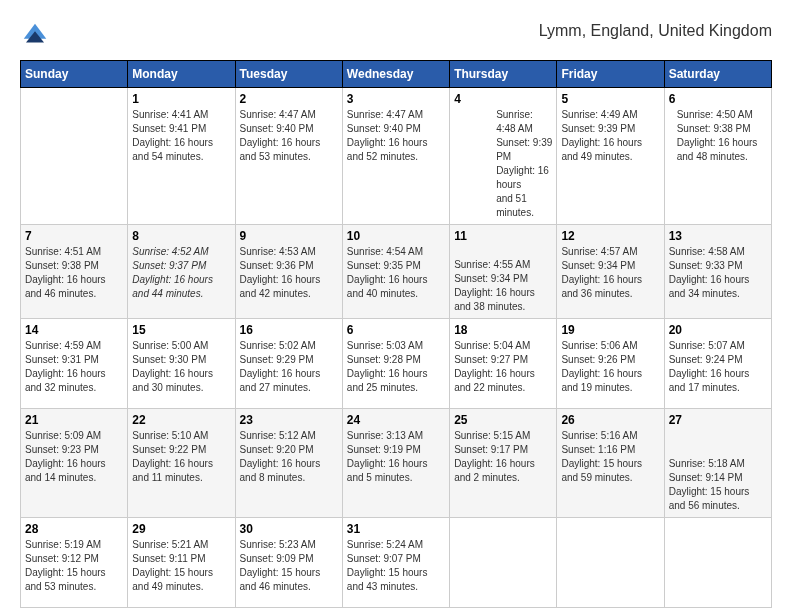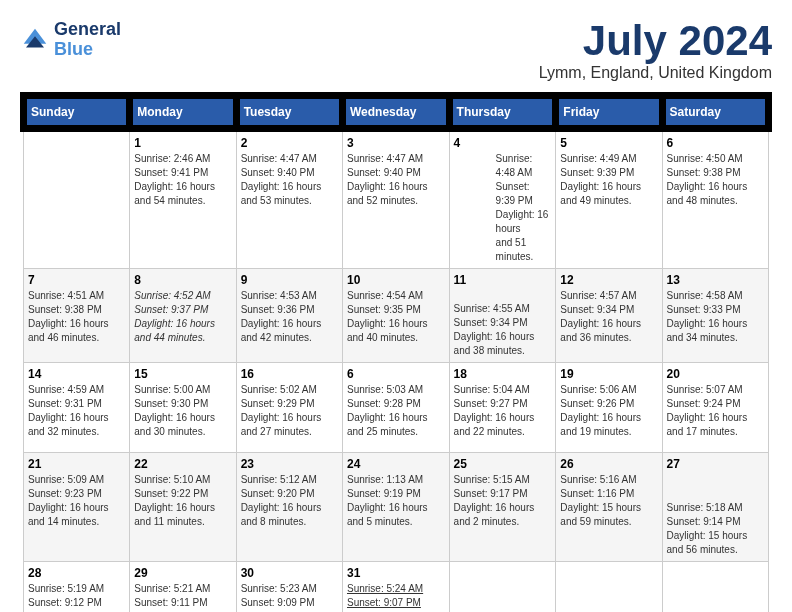--- a/index.html
+++ b/index.html
@@ -50,21 +50,21 @@
       border-collapse: collapse;
       font-size: 11px;
     }
     thead tr th {
       background-color: #2a5caa;
       color: #fff;
       padding: 6px 4px;
       text-align: left;
       font-size: 12px;
       font-weight: bold;
-      border: 7px solid #000000;
+      border: 1px solid #000000;
     }
     tbody tr td {
       border: 1px solid #ccc;
       padding: 4px;
       vertical-align: top;
       width: 107px;
       height: 90px;
       background: #fff;
     }
     tbody tr:nth-child(even) td {
@@ -87,27 +87,22 @@
   </style>
 </head>
 <body>
 
 <div class="header">
   <div class="logo">
     <svg class="logo-icon" viewBox="0 0 40 40" xmlns="http://www.w3.org/2000/svg">
       <polygon points="20,5 35,25 5,25" fill="#4a90d9"></polygon>
       <polygon points="20,15 32,30 8,30" fill="#1a3a6b"></polygon>
     </svg>
-    <div class="logo-text">
-      <div>General</div>
-      <div style="color:#4a90d9;">Blue</div>
-    </div>
   </div>
   <div class="title-block">
-    <div class="month-year">July 2024</div>
     <div class="location">Lymm, England, United Kingdom</div>
   </div>
 </div>
 
 <table>
   <thead>
     <tr>
     <th>Sunday</th>
         <th>Monday</th>
         <th>Tuesday</th>
@@ -115,21 +110,21 @@
         <th>Thursday</th>
         <th>Friday</th>
         <th>Saturday</th>
       </tr>
   </thead>
   <tbody id="calendar-body">
   <tr>
         <td class="empty-cell"></td>
         <td>
           <div class="day-number">1</div>
-          <div class="day-info" style="white-space: pre-line;">Sunrise: 2:46 AM
+          <div class="day-info" style="white-space: pre-line;">Sunrise: 4:41 AM
 Sunset: 9:41 PM
 Daylight: 16 hours
 and 54 minutes.</div>
         </td>
         <td>
           <div class="day-number">2</div>
           <div class="day-info" style="white-space: pre-line;">Sunrise: 4:47 AM
 Sunset: 9:40 PM
 Daylight: 16 hours
 and 53 minutes.</div>
@@ -150,21 +145,21 @@
         </td>
         <td>
           <div class="day-number">5</div>
           <div class="day-info" style="white-space: pre-line;">Sunrise: 4:49 AM
 Sunset: 9:39 PM
 Daylight: 16 hours
 and 49 minutes.</div>
         </td>
         <td>
           <div class="day-number">6</div>
-          <div class="day-info" style="white-space: pre-line;">Sunrise: 4:50 AM
+          <div class="day-info" style="white-space: pre-line; margin-left: 8px;">Sunrise: 4:50 AM
 Sunset: 9:38 PM
 Daylight: 16 hours
 and 48 minutes.</div>
         </td>
       </tr>
       <tr>
         <td>
           <div class="day-number">7</div>
           <div class="day-info" style="white-space: pre-line;">Sunrise: 4:51 AM
 Sunset: 9:38 PM
@@ -282,21 +277,21 @@
         </td>
         <td>
           <div class="day-number">23</div>
           <div class="day-info" style="white-space: pre-line;">Sunrise: 5:12 AM
 Sunset: 9:20 PM
 Daylight: 16 hours
 and 8 minutes.</div>
         </td>
         <td>
           <div class="day-number">24</div>
-          <div class="day-info" style="white-space: pre-line;">Sunrise: 1:13 AM
+          <div class="day-info" style="white-space: pre-line;">Sunrise: 3:13 AM
 Sunset: 9:19 PM
 Daylight: 16 hours
 and 5 minutes.</div>
         </td>
         <td>
           <div class="day-number">25</div>
           <div class="day-info" style="white-space: pre-line;">Sunrise: 5:15 AM
 Sunset: 9:17 PM
 Daylight: 16 hours
 and 2 minutes.</div>
@@ -333,21 +328,21 @@
         </td>
         <td>
           <div class="day-number">30</div>
           <div class="day-info" style="white-space: pre-line;">Sunrise: 5:23 AM
 Sunset: 9:09 PM
 Daylight: 15 hours
 and 46 minutes.</div>
         </td>
         <td>
           <div class="day-number">31</div>
-          <div class="day-info" style="white-space: pre-line; text-decoration: underline;">Sunrise: 5:24 AM
+          <div class="day-info" style="white-space: pre-line;">Sunrise: 5:24 AM
 Sunset: 9:07 PM
 Daylight: 15 hours
 and 43 minutes.</div>
         </td>
         <td class="empty-cell"></td>
         <td class="empty-cell"></td>
         <td class="empty-cell"></td>
       </tr>
     </tbody>
 </table>

